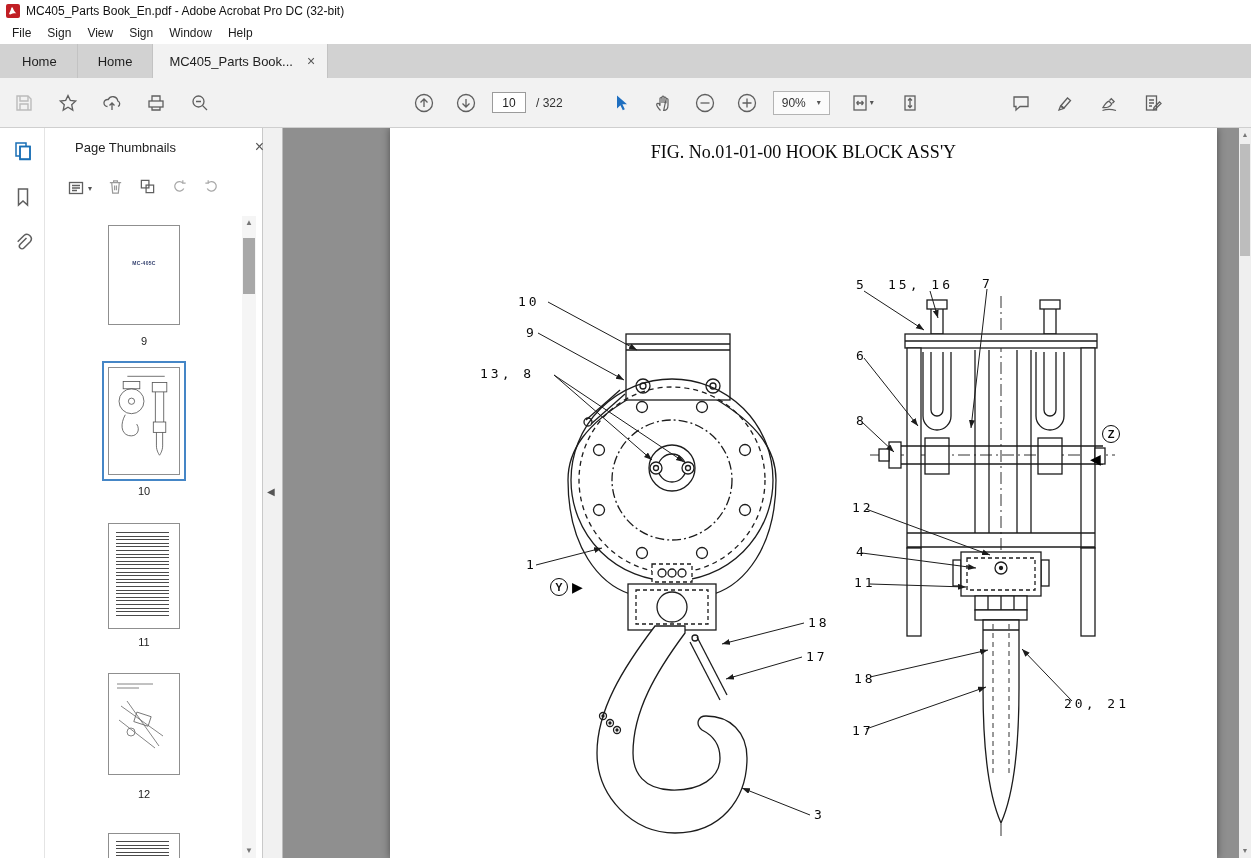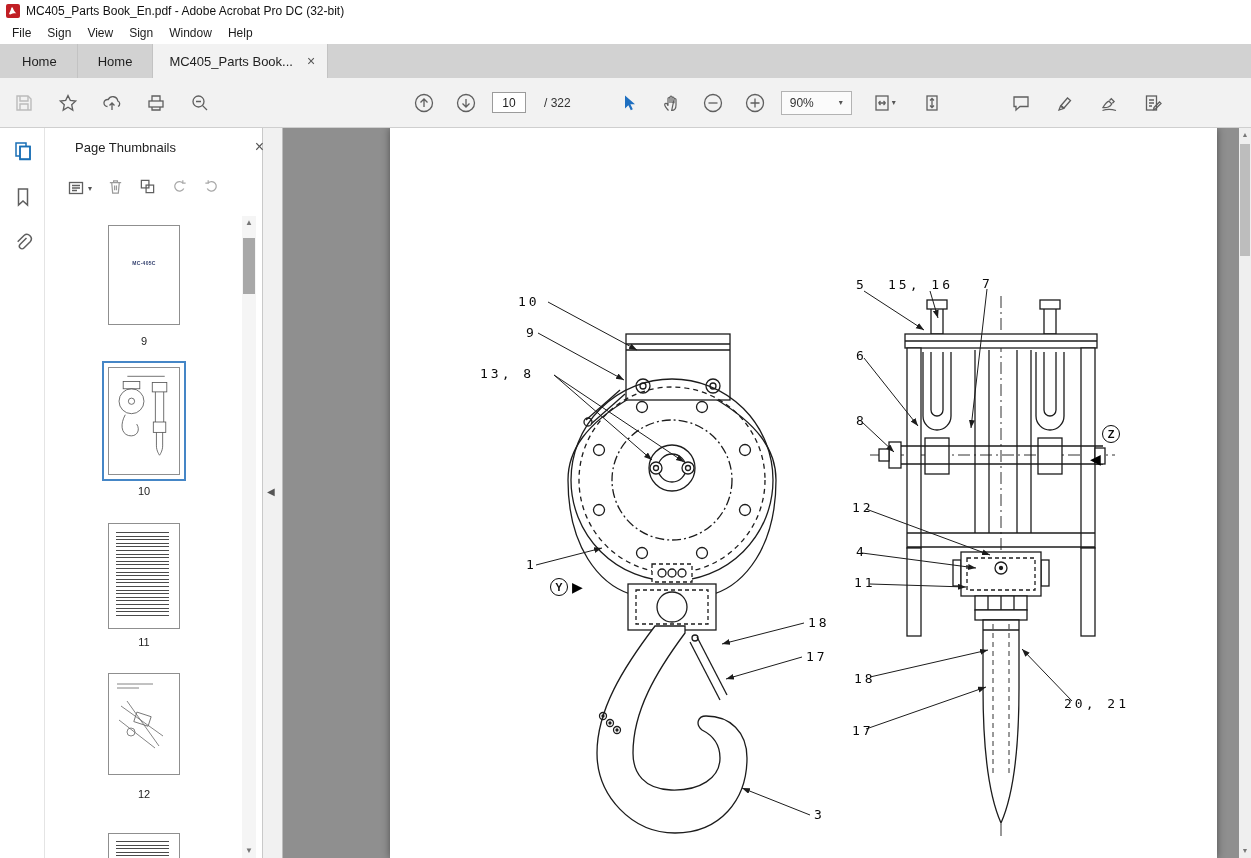--- a/index.html
+++ b/index.html
@@ -20,22 +20,22 @@
   .tab { display:flex; align-items:center; padding:0 20px; border-right:1px solid #c3c3c3;justify-content:center; }
   .tab.active { background:#f2f2f2; padding:0 12px 0 16px; gap:14px; border-right:1px solid #c3c3c3; }
   .tab-close { color:#555; font-size:14px; line-height:1; }
 
   
   #toolbar { left:0; top:78px; width:1251px; height:50px; background:#f2f2f2; border-bottom:1px solid #cfcfcf; }
   .tgroup { position:absolute; top:0; height:49px; display:flex; align-items:center; }
   .tbtn { width:32px; height:32px; display:flex; align-items:center; justify-content:center; border-radius:2px; }
   .tbtn svg { display:block; }
   #page-box { width:34px; height:21px; border:1px solid #9b9b9b; background:#fff; font-size:12px; text-align:center; font-family:"Liberation Sans",sans-serif; color:#222; }
-  .tlabel { font-size:12px; color:#333;margin-left:8px; }
-  .zoom-dd { height:24px; border:1px solid #b3b3b3; background:#fbfbfb; display:flex; align-items:center; gap:25px; padding:0 8px; font-size:12px; color:#333; }
+  .tlabel { font-size:12px; color:#333; }
+  .zoom-dd { height:24px; border:1px solid #b3b3b3; background:#fbfbfb; display:flex; align-items:center; gap:11px; padding:0 8px; font-size:12px; color:#333; }
   .caret { font-size:8px; color:#555; }
 
   
   #leftrail { left:0; top:128px; width:45px; height:730px; background:#fff; border-right:1px solid #e4e4e4; }
   .rail-btn { width:45px; height:46px; display:flex; align-items:center; justify-content:center; }
 
   
   #sidebar { left:45px; top:128px; width:218px; height:730px; background:#fff; border-right:1px solid #c9c9c9; }
   #sb-header { position:absolute; left:16px; top:0; width:100%; height:38px; display:flex; align-items:center; justify-content:space-between; padding:0 14px; font-size:13px; color:#222; }
   #sb-tools { position:absolute; left:0; top:42px; width:100%; height:36px; display:flex; align-items:center; gap:15px; padding-left:22px; }
@@ -327,20 +327,21 @@
     <span class="sarr" style="bottom:0;">▼</span>
   </div>
 </div>
 
 <div id="splitter" class="abs">
   <span id="collapse-btn">◀</span>
 </div>
 
 <div id="docarea" class="abs">
   <div id="pdf-page">
+    <div id="fig-title">FIG. No.01-01-00 HOOK BLOCK ASS'Y</div>
 
     <svg width="827" height="730" viewBox="0 0 827 730" style="position:absolute;left:0;top:0;">
       <defs>
         <marker id="arr" markerWidth="9" markerHeight="8" refX="8" refY="3" orient="auto">
           <path d="M0,0 L8,3 L0,6 Z" fill="#1c1c1c"></path>
         </marker>
       </defs>
       <g stroke="#1c1c1c" stroke-width="1.3" fill="none">
 
         <path d="M240 270 C196 296 178 322 178 352 C178 420 210 456 240 466 L240 472 L324 472 L324 466 C354 456 386 420 386 352 C386 322 368 296 324 270 Z" fill="#fff"></path>

